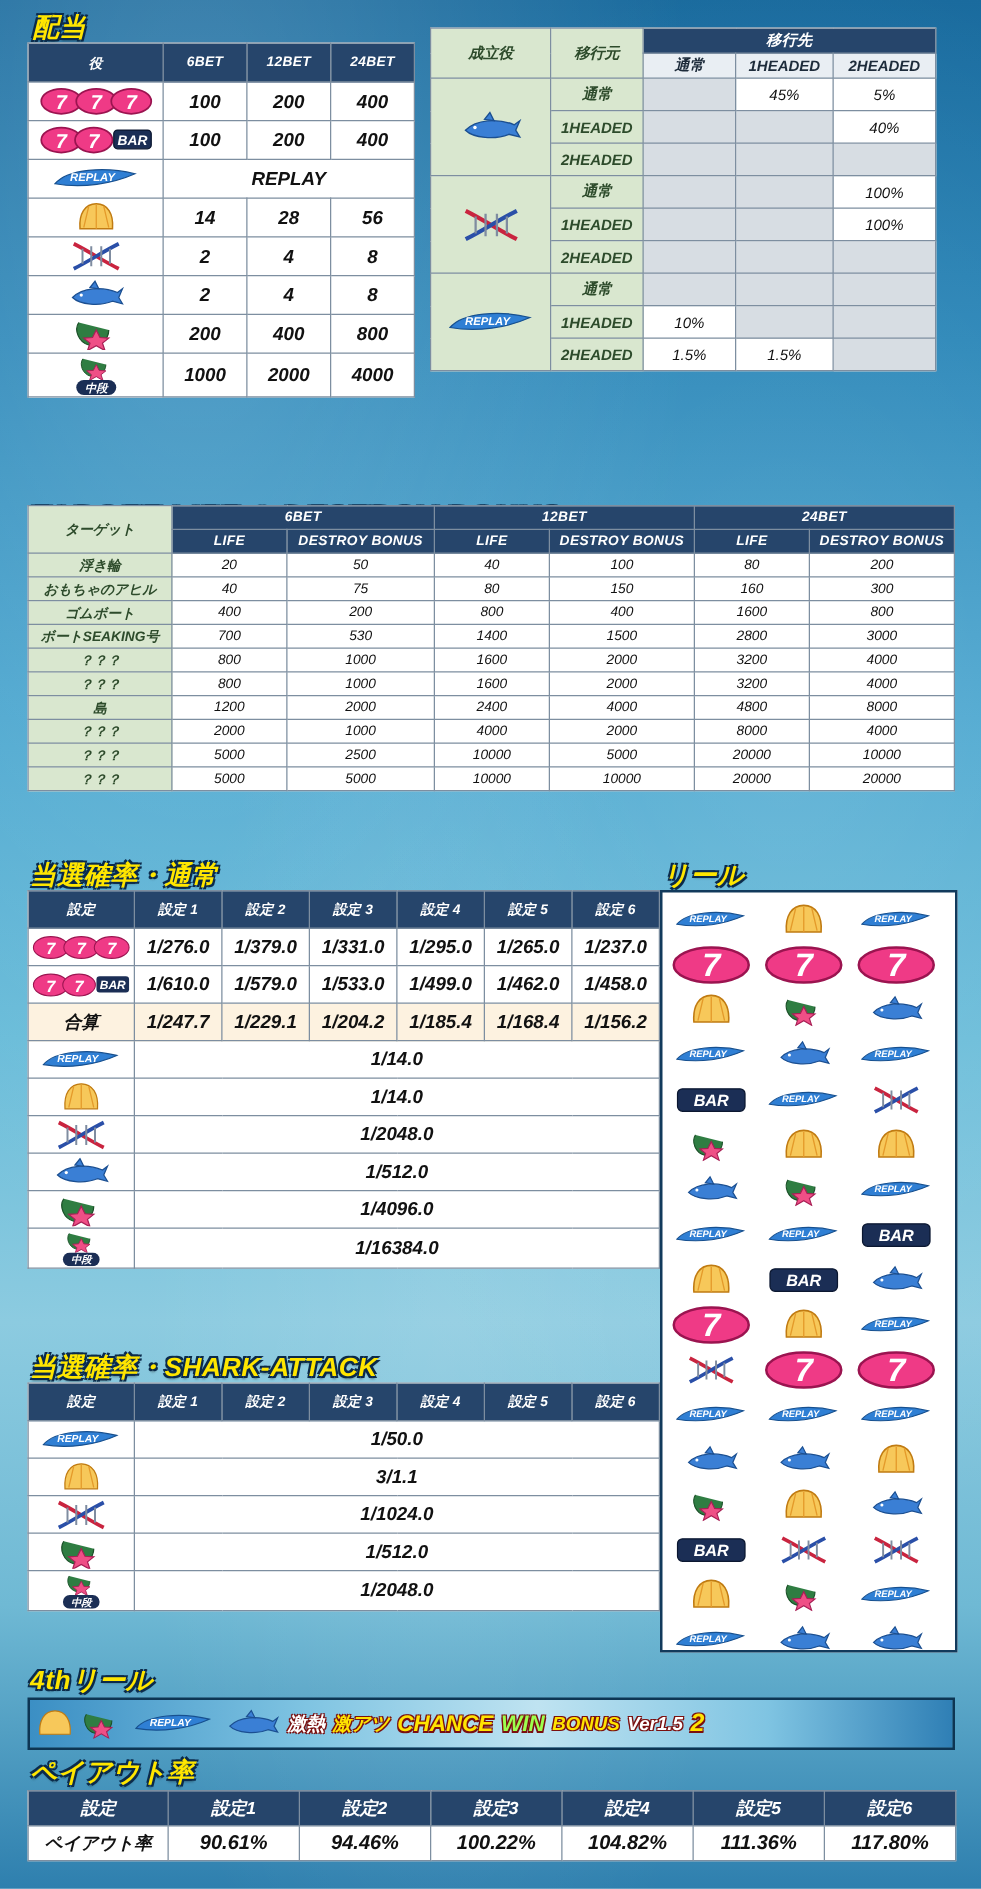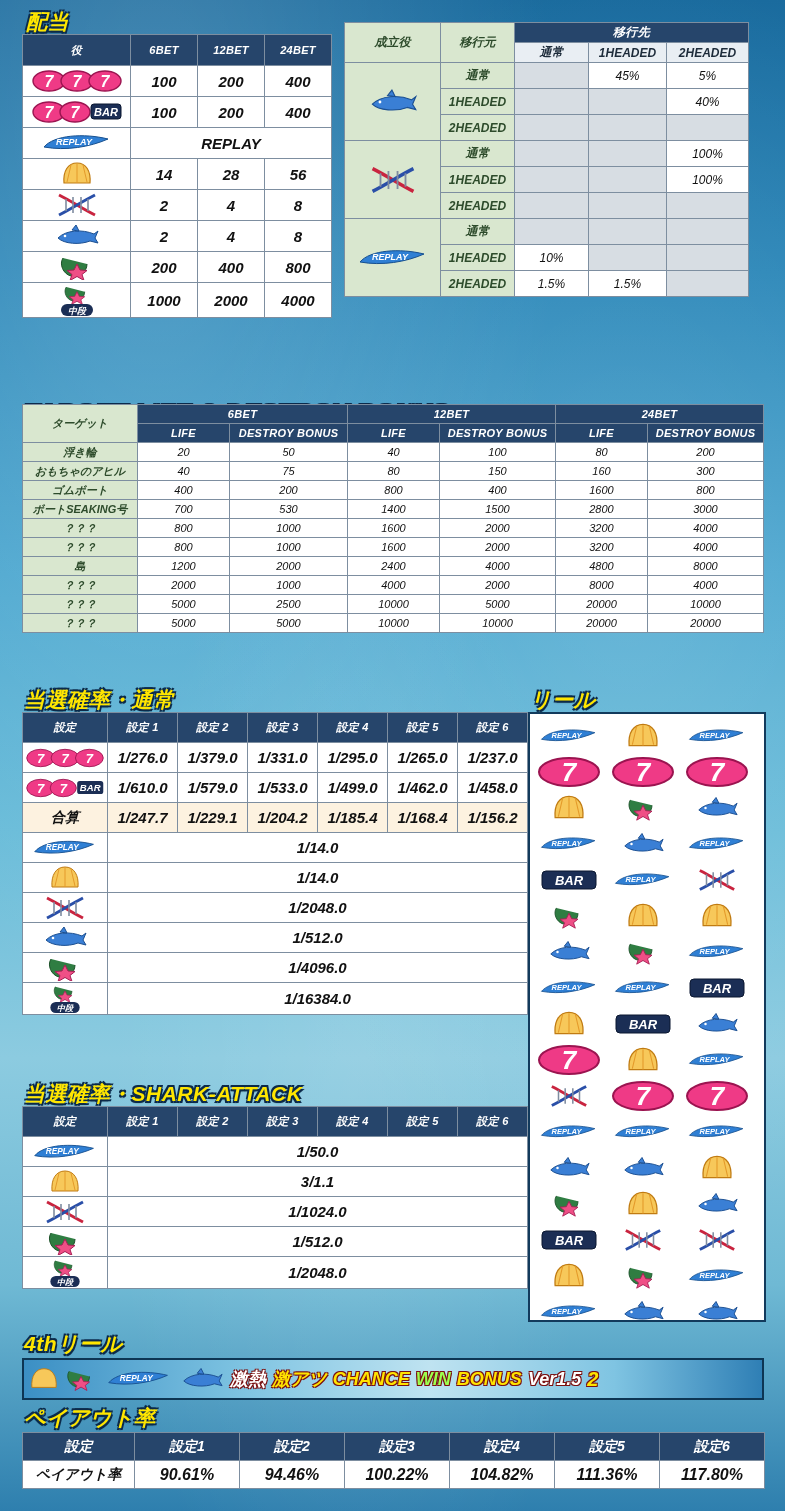--- a/index.html
+++ b/index.html
@@ -81,21 +81,21 @@
   .reel-cell { height:36px; display:flex; align-items:center; justify-content:center; width:70px; }
 
   
   .strip {
     height:42px;
     border:2px solid #0d3553;
     background: linear-gradient(90deg,#3b8fc4,#7fc4e2 30%,#bfe3f1 55%,#7fc4e2 80%,#2f7fb5);
     display:flex; align-items:center; gap:6px; padding:0 6px;
     overflow:hidden;
   }
-  .chip { font-weight:bold; font-size:18px; color:#fff;
+  .chip { font-weight:bold; font-size:15px; color:#fff;
     text-shadow: -1px -1px 0 #7a1010, 1px -1px 0 #7a1010, -1px 1px 0 #7a1010, 1px 1px 0 #7a1010; }
   .chip.y { color:#ffe400; }
   .chip.g { color:#9cff4e; }
 
   
   #t-rate td { height:28px; }
   #t-rate .hdr { background:#26456b; color:#fff; font-weight:bold; font-size:14px; }
   #t-rate .v { font-size:16px; font-weight:bold; }
   #t-rate .lbl { font-size:14px; font-weight:bold; }
 </style>

